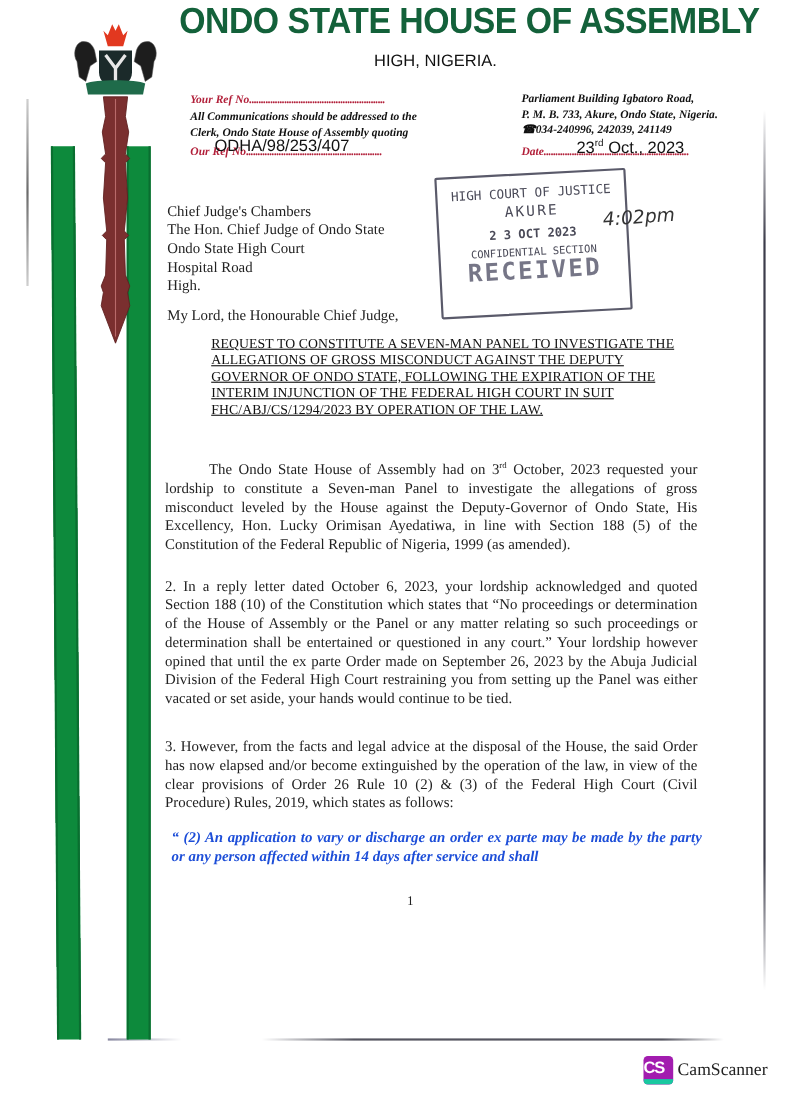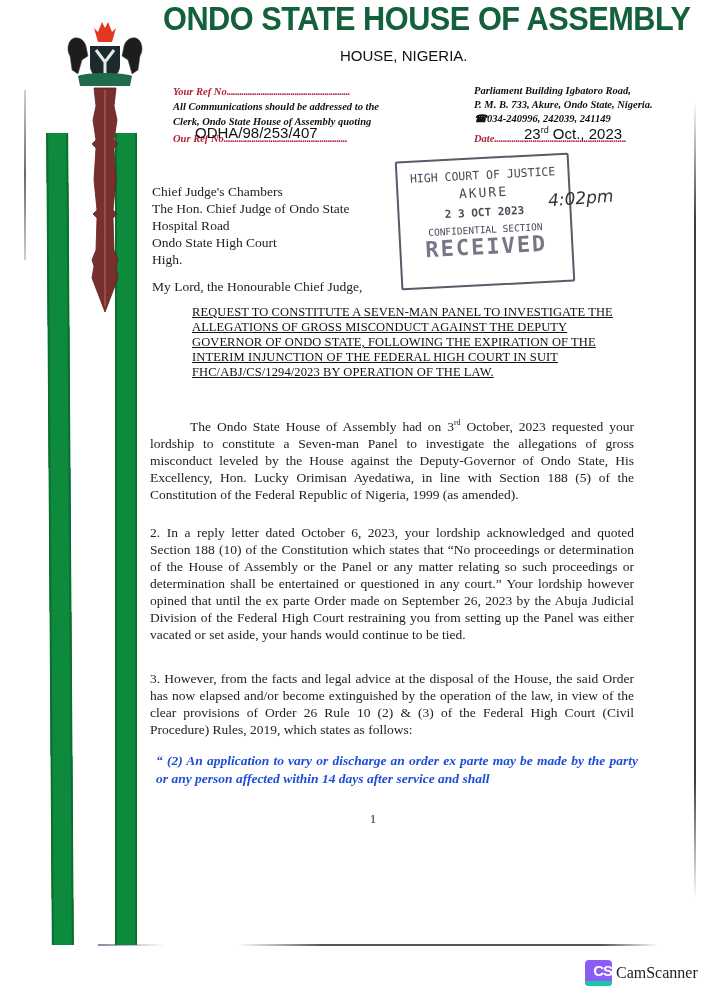--- a/index.html
+++ b/index.html
@@ -113,24 +113,24 @@
     text-align: justify; color: #1d4ed8;
   }
   .page-number {
     position: absolute; left: 370px; top: 812px; font-size: 12px; color: #222;
   }
 
   .camscanner {
     position: absolute; left: 585px; top: 960px; display: flex; align-items: center;
   }
   .cs-logo {
-    width: 27px; height: 26px; background: #8b5cf6; border-radius: 4px;
+    width: 27px; height: 26px; background: #a21caf; border-radius: 4px;
     position: relative; overflow: hidden;
     font-family: "Liberation Sans", sans-serif; font-weight: 700; color: #fff;
-    font-size: 15px; line-height: 22px; text-align: right; letter-spacing: -1px;
+    font-size: 15px; line-height: 22px; text-align: left; letter-spacing: -1px;
   }
   .cs-logo::after {
     content: ""; position: absolute; left: 0; bottom: 0; width: 100%; height: 5px; background: #19c8a0;
   }
   .cs-text {
     margin-left: 4px; font-family: "Liberation Serif", serif; font-size: 16px; color: #222;
   }
 </style>
 </head>
 <body>
@@ -152,21 +152,21 @@
   <path d="M30 36 L60 36 L60 56 C60 64 52 70 45 72 C38 70 30 64 30 56 Z" fill="#1b2a2a"></path>
   <path d="M36 40 L45 52 L54 40 M45 52 L45 68" stroke="#e8e8e8" stroke-width="3" fill="none"></path>
 
   <path d="M18 66 C26 62 64 62 72 66 L70 76 L20 76 Z" fill="#1f6b4a"></path>
 
   <path d="M34 78 L56 78 L54 96 L57 110 L54 130 L58 134 L54 138 L56 170 L53 200 L57 204 L53 208 L54 240 L58 250 L56 256 L58 268 L45 302 L32 268 L34 256 L32 250 L36 240 L37 208 L33 204 L37 200 L34 170 L36 138 L32 134 L36 130 L33 110 L36 96 Z" fill="#7a2f2f" stroke="#5e2020" stroke-width="0.8"></path>
   <line x1="45" y1="80" x2="45" y2="296" stroke="#b86a6a" stroke-width="1"></line>
 </svg>
 
 <div class="header-title">ONDO STATE HOUSE OF ASSEMBLY</div>
-<div class="header-sub">HOUSE, NIGERIA.</div>
+<div class="header-sub">HIGH, NIGERIA.</div>
 
 <div class="lh-left">
   <div class="ref-row">
     <span class="ref-label">Your Ref No</span><span class="dots">..........................................................</span>
   </div>
   <div>All Communications should be addressed to the</div>
   <div>Clerk, Ondo State House of Assembly quoting</div>
   <div class="our-ref-row">
     <span class="ref-label">Our Ref No</span><span class="dots">..........................................................</span>
     <span class="our-ref-value">ODHA/98/253/407</span>
@@ -181,22 +181,22 @@
   </div>
   <div class="date-row">
     <span class="ref-label" style="color:#b2203a">Date</span><span class="dots">..............................................................</span>
     <span class="date-value"><span>23</span><sup>rd</sup><span> Oct., 2023</span></span>
   </div>
 </div>
 
 <div class="addressee">
   <div>Chief Judge's Chambers</div>
   <div>The Hon. Chief Judge of Ondo State</div>
+  <div>Ondo State High Court</div>
   <div>Hospital Road</div>
-  <div>Ondo State High Court</div>
   <div>High.</div>
 </div>
 
 <div class="stamp">
   <div class="l1">HIGH COURT OF JUSTICE</div>
   <div class="l2">AKURE</div>
   <div class="l3">2 3 OCT 2023</div>
   <div class="l4">CONFIDENTIAL SECTION</div>
   <div class="l5">RECEIVED</div>
 </div>

